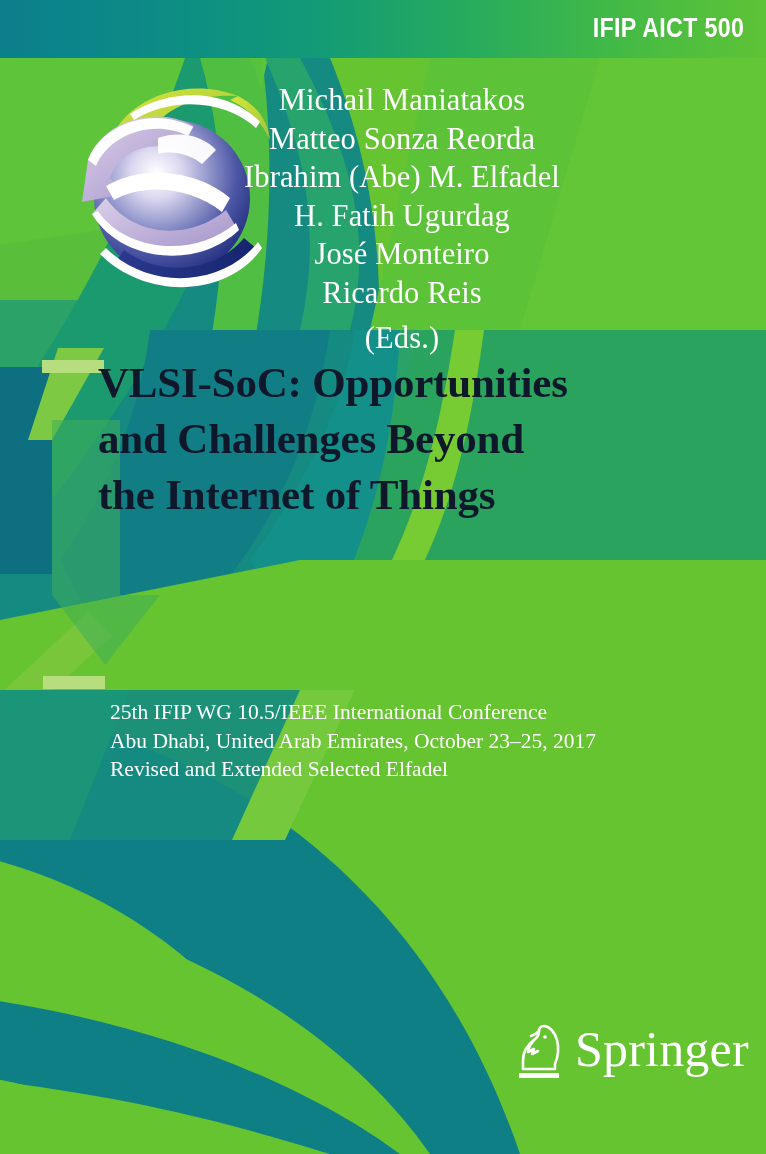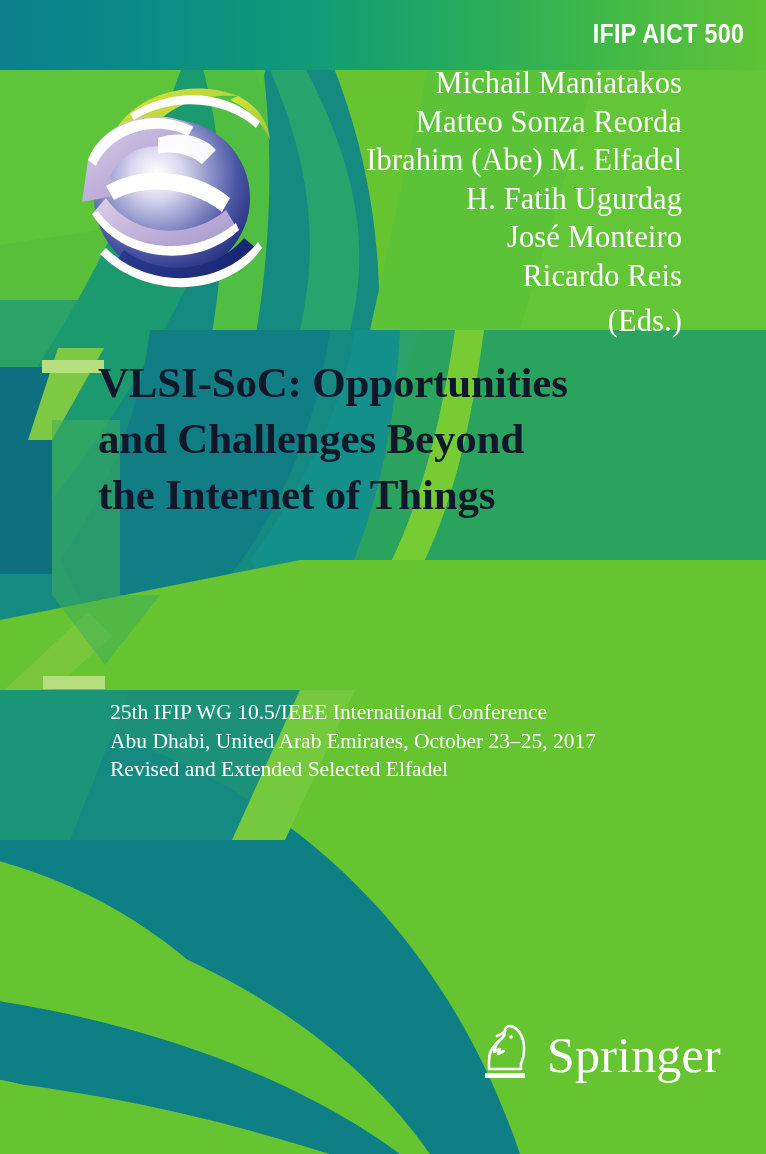--- a/index.html
+++ b/index.html
@@ -24,21 +24,21 @@
     inset: 0;
     overflow: hidden;
   }
   .bg svg { display: block; width: 766px; height: 1154px; }
 
   
   .series-banner {
     position: absolute;
     left: 0; top: 0;
     width: 766px;
-    height: 70px;
+    height: 58px;
     background: linear-gradient(90deg,
         #0b7f8c 0%,
         #0c8a87 18%,
         #119a78 40%,
         #28ac5c 62%,
         #45bb44 82%,
         #5ec336 100%);
     z-index: 6;
     text-decoration: underline;
   }
@@ -65,23 +65,23 @@
     width: 215px;
     height: 235px;
     z-index: 5;
   }
   .ifip-logo svg { display:block; width:100%; height:100%; }
 
   
   .editors {
     position: absolute;
     right: 84px;
-    top: 64px;
+    top: 81px;
     width: 560px;
-    text-align: right;
+    text-align: center;
     color: #ffffff;
     z-index: 8;
     font-size: 30.5px;
     line-height: 38.5px;
     letter-spacing: 0.1px;
   }
   .editors .ed-line { display: block; white-space: nowrap; }
   .editors .eds { display: block; white-space: nowrap; margin-top: 7px; }
 
   
@@ -108,26 +108,26 @@
     color: #ffffff;
     font-size: 21.5px;
     line-height: 28.5px;
     z-index: 8;
   }
   .subtitle .s-line { display: block; white-space: nowrap; margin-left: 10px; }
 
   
   .springer {
     position: absolute;
-    left: 476px;
+    left: 510px;
     top: 1021px;
     z-index: 8;
     display: flex;
-    align-items: center;
-    gap: 15px;
+    align-items: flex-start;
+    gap: 9px;
   }
   .springer-mark { width: 56px; height: 62px; }
   .springer-mark svg { display: block; width: 100%; height: 100%; }
   .springer-word {
     color: #ffffff;
     font-size: 50px;
     line-height: 50px;
     letter-spacing: 0.2px;
     position: relative;
     top: 3px;

